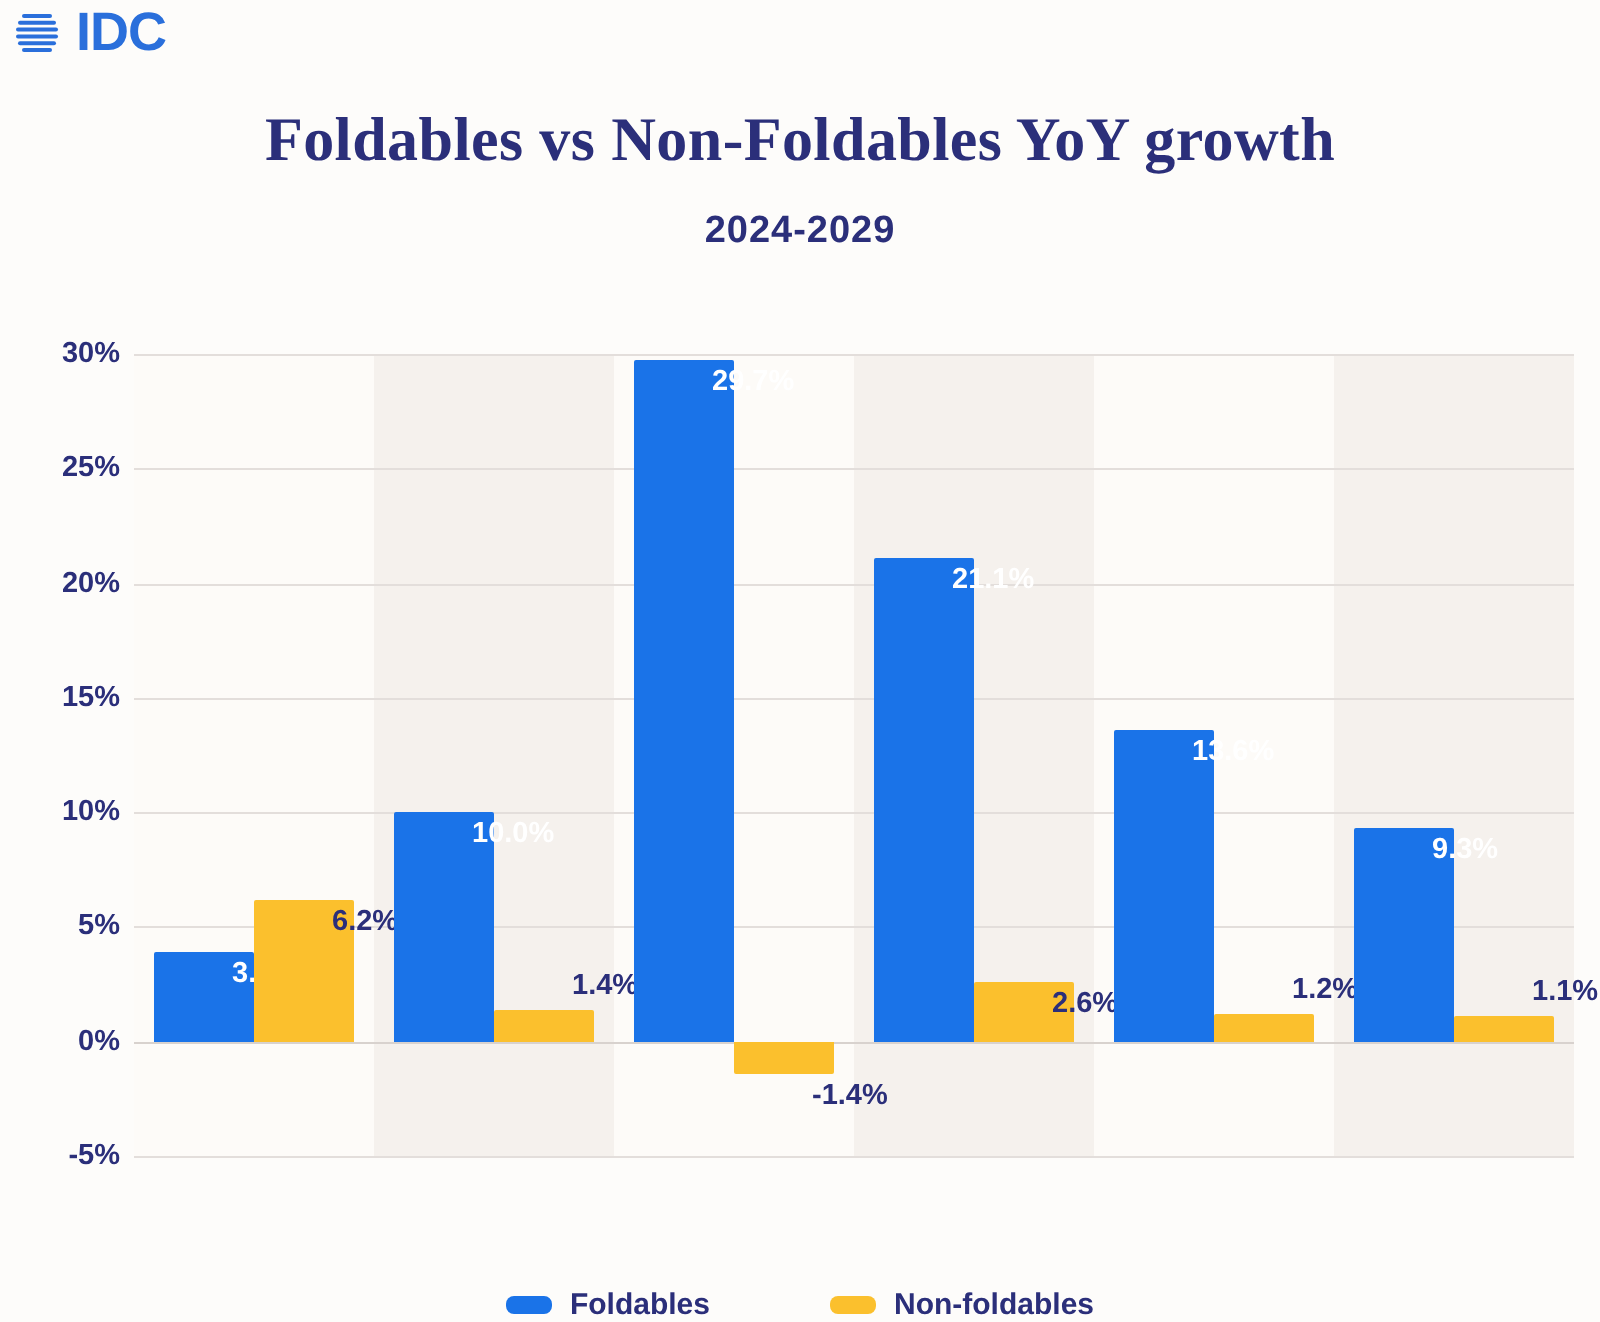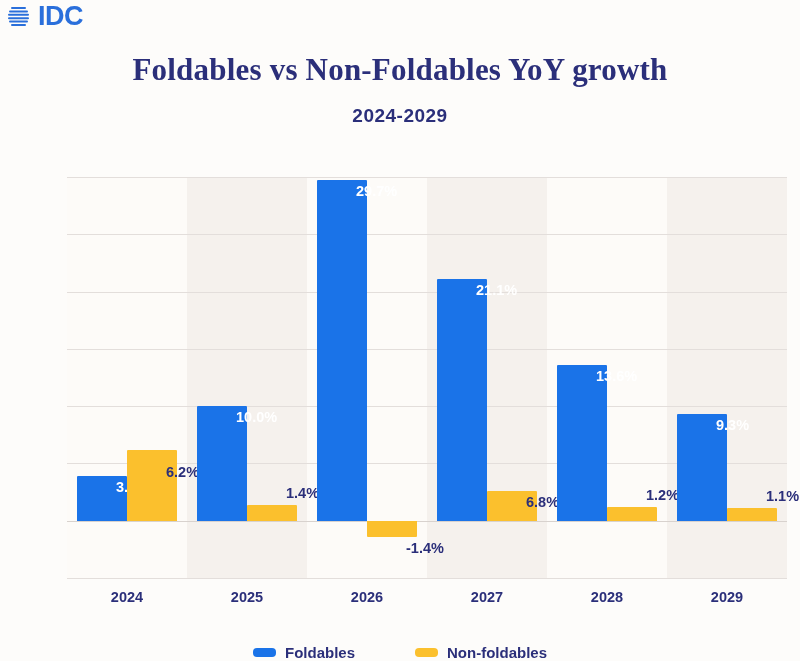--- a/index.html
+++ b/index.html
@@ -84,67 +84,69 @@
         <rect x="1" y="18.6" width="19" height="2.0" rx="1"></rect>
         <rect x="3" y="22.0" width="15" height="2.0" rx="1"></rect>
       </g>
     </svg>
     <span class="brand-word">IDC</span>
   </div>
 
   <div class="title">Foldables vs Non-Foldables YoY growth</div>
   <div class="subtitle">2024-2029</div>
 
+  <div class="ylabels">
+      <div class="ylabel" style="top: 0px;">30%</div>
+      <div class="ylabel" style="top: 57.2857px;">25%</div>
+      <div class="ylabel" style="top: 114.571px;">20%</div>
+      <div class="ylabel" style="top: 171.857px;">15%</div>
+      <div class="ylabel" style="top: 229.143px;">10%</div>
+      <div class="ylabel" style="top: 286.429px;">5%</div>
+      <div class="ylabel" style="top: 343.714px;">0%</div>
+      <div class="ylabel" style="top: 401px;">-5%</div>
+    </div>
   <div class="plot">
       <div class="band" style="left: 0px; width: 120px; background: rgb(253, 251, 248);"></div>
       <div class="band" style="left: 120px; width: 120px; background: rgb(245, 241, 237);"></div>
       <div class="band" style="left: 240px; width: 120px; background: rgb(253, 251, 248);"></div>
       <div class="band" style="left: 360px; width: 120px; background: rgb(245, 241, 237);"></div>
       <div class="band" style="left: 480px; width: 120px; background: rgb(253, 251, 248);"></div>
       <div class="band" style="left: 600px; width: 120px; background: rgb(245, 241, 237);"></div>
       <div class="gridline" style="top: 0px;"></div>
       <div class="gridline" style="top: 57.2857px;"></div>
       <div class="gridline" style="top: 114.571px;"></div>
       <div class="gridline" style="top: 171.857px;"></div>
       <div class="gridline" style="top: 229.143px;"></div>
       <div class="gridline" style="top: 286.429px;"></div>
       <div class="zeroline" style="top: 343.714px;"></div>
       <div class="gridline" style="top: 401px;"></div>
       <div class="bar pos" style="left: 10px; top: 299.031px; width: 50px; height: 44.6829px; background: rgb(26, 115, 232);"></div>
       <div class="vlabel inside-blue" style="left: 10px; width: 50px; top: 302.031px;">3.9%</div>
       <div class="bar pos" style="left: 60px; top: 272.68px; width: 50px; height: 71.0343px; background: rgb(251, 192, 45);"></div>
-      <div class="vlabel inside-yellow" style="left: 60px; width: 50px; top: 275.68px; margin-top: 11px;">6.2%</div>
+      <div class="vlabel inside-yellow" style="left: 60px; width: 50px; top: 275.68px;">6.2%</div>
       <div class="bar pos" style="left: 130px; top: 229.143px; width: 50px; height: 114.571px; background: rgb(26, 115, 232);"></div>
       <div class="vlabel inside-blue" style="left: 130px; width: 50px; top: 232.143px; text-align: center;">10.0%</div>
       <div class="bar pos" style="left: 180px; top: 327.674px; width: 50px; height: 16.04px; background: rgb(251, 192, 45);"></div>
       <div class="vlabel outside" style="left: 180px; width: 50px; top: 307.674px;">1.4%</div>
       <div class="bar pos" style="left: 250px; top: 3.43714px; width: 50px; height: 340.277px; background: rgb(26, 115, 232);"></div>
       <div class="vlabel inside-blue" style="left: 250px; width: 50px; top: 6.43714px;">29.7%</div>
       <div class="bar neg" style="left: 300px; top: 343.714px; width: 50px; height: 16.04px; background: rgb(251, 192, 45);"></div>
       <div class="vlabel outside" style="left: 300px; width: 50px; top: 362.754px;">-1.4%</div>
       <div class="bar pos" style="left: 370px; top: 101.969px; width: 50px; height: 241.746px; background: rgb(26, 115, 232);"></div>
       <div class="vlabel inside-blue" style="left: 370px; width: 50px; top: 104.969px;">21.1%</div>
       <div class="bar pos" style="left: 420px; top: 313.926px; width: 50px; height: 29.7886px; background: rgb(251, 192, 45);"></div>
-      <div class="vlabel inside-yellow" style="left: 420px; width: 50px; top: 316.926px;">6.8%</div>
+      <div class="vlabel inside-yellow" style="left: 420px; width: 50px; top: 316.926px;">2.6%</div>
       <div class="bar pos" style="left: 490px; top: 187.897px; width: 50px; height: 155.817px; background: rgb(26, 115, 232);"></div>
       <div class="vlabel inside-blue" style="left: 490px; width: 50px; top: 190.897px;">13.6%</div>
       <div class="bar pos" style="left: 540px; top: 329.966px; width: 50px; height: 13.7486px; background: rgb(251, 192, 45);"></div>
       <div class="vlabel outside" style="left: 540px; width: 50px; top: 309.966px;">1.2%</div>
       <div class="bar pos" style="left: 610px; top: 237.163px; width: 50px; height: 106.551px; background: rgb(26, 115, 232);"></div>
       <div class="vlabel inside-blue" style="left: 610px; width: 50px; top: 240.163px;">9.3%</div>
       <div class="bar pos" style="left: 660px; top: 331.111px; width: 50px; height: 12.6029px; background: rgb(251, 192, 45);"></div>
       <div class="vlabel outside" style="left: 660px; width: 50px; top: 311.111px;">1.1%</div>
-    </div>
-  <div class="xlabels">
-      <div class="xlabel" style="left: 0px; width: 120px;">2024</div>
-      <div class="xlabel" style="left: 120px; width: 120px;">2025</div>
-      <div class="xlabel" style="left: 240px; width: 120px;">2026</div>
-      <div class="xlabel" style="left: 360px; width: 120px;">2027</div>
-      <div class="xlabel" style="left: 480px; width: 120px;">2028</div>
-      <div class="xlabel" style="left: 600px; width: 120px;">2029</div>
     </div>
 
   <div class="legend">
       <div class="legend-item">
         <span class="legend-swatch" style="background: rgb(26, 115, 232);"></span>
         <span class="legend-label">Foldables</span>
       </div>
       <div class="legend-item">
         <span class="legend-swatch" style="background: rgb(251, 192, 45);"></span>
         <span class="legend-label">Non-foldables</span>

